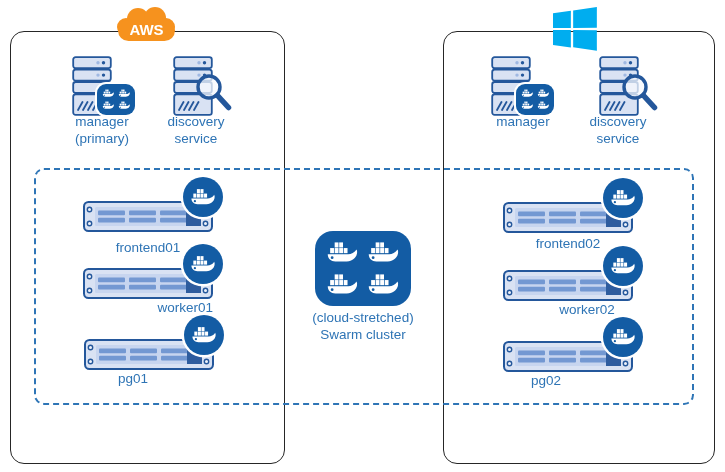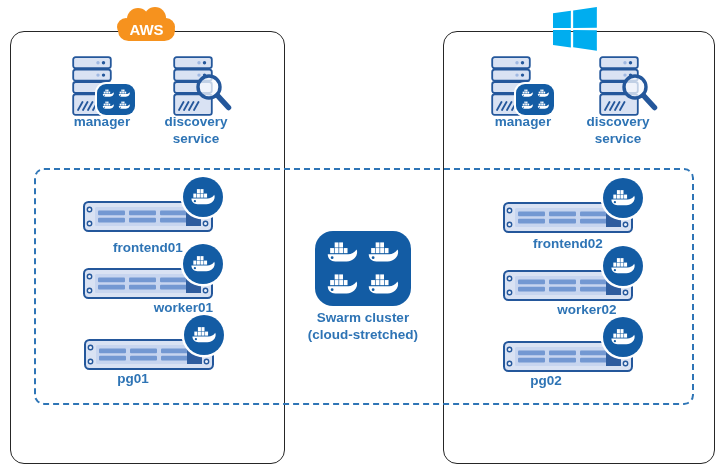--- a/index.html
+++ b/index.html
@@ -11,21 +11,21 @@
     position:absolute; border:1.5px solid #262626; border-radius:14px;
     background:transparent;
   }
   .dashed-box {
     position:absolute; border:2px dashed #2E75B6; border-radius:10px;
     background:transparent;
   }
   .abs { position:absolute; }
   .two-line-label, .node-label, .cluster-label {
     position:absolute; text-align:center; color:#2E74B5;
-    font-size:13.5px; line-height:16.5px; white-space:nowrap;font-weight:bold;
+    font-size:13.5px; line-height:16.5px; white-space:nowrap;
   }
   .swarm-badge {
     position:absolute; width:38px; height:31px; background:#135CA4;
     border-radius:9px; box-shadow:0 0 0 2px #ffffff;
     display:grid; grid-template-columns:1fr 1fr; place-items:center;
     padding:3px 4px; box-sizing:border-box; gap:0 2px;
   }
   .docker-badge {
     position:absolute; width:40px; height:40px; background:#135CA4;
     border-radius:50%; box-shadow:0 0 0 2.5px #ffffff;
@@ -142,20 +142,21 @@
       </svg>
     <svg class="whale-s" viewBox="0 0 24 17">
         <use href="#whale"></use>
       </svg>
     <svg class="whale-s" viewBox="0 0 24 17">
         <use href="#whale"></use>
       </svg>
   </div>
   <div class="two-line-label" style="left:42px; top:114px; width:120px;">
     <div>manager</div>
+    <div>(primary)</div>
   </div>
 
   <svg class="tower" style="left:173px; top:56px;" viewBox="0 0 40 60">
       <use href="#tower"></use>
     </svg>
   <svg class="magnifier" style="left:193px; top:72px;" viewBox="0 0 42 44">
       <use href="#magnifierSvg"></use>
     </svg>
   <div class="two-line-label" style="left:136px; top:114px; width:120px;">
     <div>discovery</div>
@@ -274,17 +275,17 @@
         <use href="#whale"></use>
       </svg>
     <svg class="whale-l" viewBox="0 0 24 17">
         <use href="#whale"></use>
       </svg>
     <svg class="whale-l" viewBox="0 0 24 17">
         <use href="#whale"></use>
       </svg>
   </div>
   <div class="cluster-label" style="left:278px; top:309px; width:170px; line-height:17px;">
+    <div>(cloud-stretched)</div>
     <div>Swarm cluster</div>
-    <div>(cloud-stretched)</div>
   </div>
 
 </div>
 
 </body></html>

